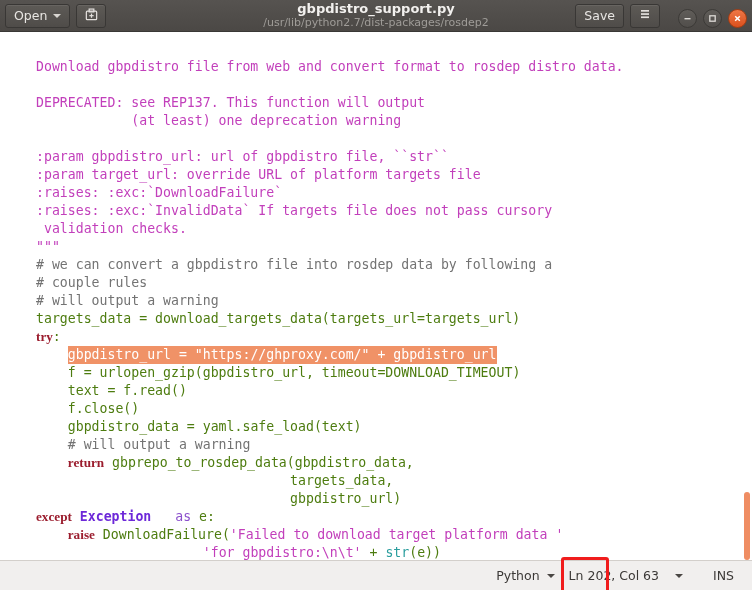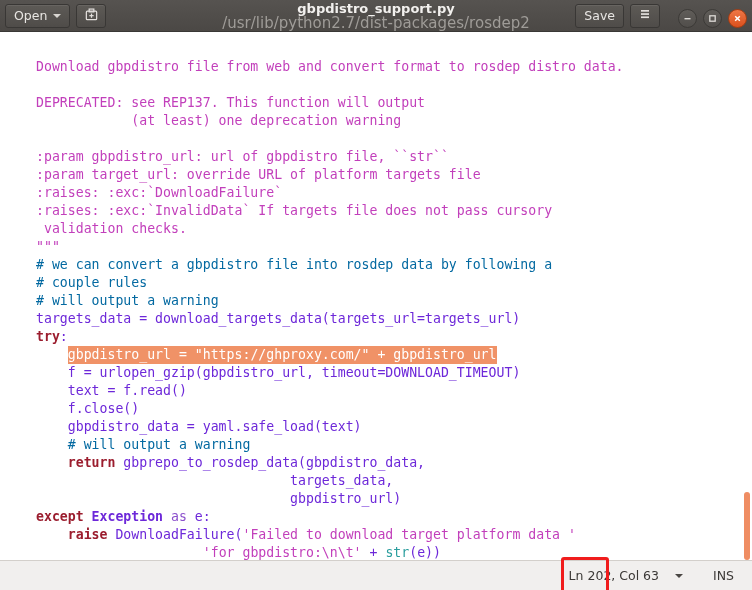--- a/index.html
+++ b/index.html
@@ -71,21 +71,21 @@
     pointer-events: none;
   }
   .title-main {
     color: #f2f0ee;
     font-size: 13px;
     font-weight: bold;
     line-height: 14px;
   }
   .title-sub {
     color: #9f9c98;
-    font-size: 15px;
+    font-size: 11px;
     line-height: 12px;
     margin-top: 1px;
   }
 
   .wbtn {
     width: 17px; height: 17px;
     border-radius: 50%;
     display: flex; align-items: center; justify-content: center;
     cursor: default;
   }
@@ -106,26 +106,26 @@
     font-family: "DejaVu Sans Mono", monospace;
     font-size: 13.2px;
     line-height: 18px;
     white-space: pre;
     padding-left: 36px;
     box-sizing: border-box;
   }
   .ln { height: 18px; }
 
   .c-str   { color: #c23fbb; }    
-  .c-com   { color: #0369a1; }    
-  .c-kw    { color: #9b1d2e; font-weight: bold; }  
+  .c-com   { color: #737373; }    
+  .c-kw    { color: #9b1d2e; font-weight: bold; font-family: Liberation Serif, serif; }  
   .c-cls   { color: #6d28d9; font-weight: bold; }  
-  .c-op    { color: #8b4fcc; }    
+  .c-op    { color: #8b4fcc; margin-left: 16px; }    
   .c-bi    { color: #2a9d9d; }    
-  .c-txt   { color: #6d28d9; }    
+  .c-txt   { color: #4d7c0f; }    
 
   .sel {
     background: #f09267;
     color: #ffffff;
     padding: 1px 0 2px 0;
   }
 
   
   .scroll-marker {
     position: absolute;
@@ -251,20 +251,24 @@
       </div>
     </div>
   </div>
 
   <div class="editor-area">
     <div class="code" id="code-root" style="top:-10px;"><div class="ln"><span class="c-str">"""</span></div><div class="ln">&nbsp;</div><div class="ln"><span class="c-str">Download gbpdistro file from web and convert format to rosdep distro data.</span></div><div class="ln">&nbsp;</div><div class="ln"><span class="c-str">DEPRECATED: see REP137. This function will output</span></div><div class="ln"><span class="c-str">            (at least) one deprecation warning</span></div><div class="ln">&nbsp;</div><div class="ln"><span class="c-str">:param gbpdistro_url: url of gbpdistro file, ``str``</span></div><div class="ln"><span class="c-str">:param target_url: override URL of platform targets file</span></div><div class="ln"><span class="c-str">:raises: :exc:`DownloadFailure`</span></div><div class="ln"><span class="c-str">:raises: :exc:`InvalidData` If targets file does not pass cursory</span></div><div class="ln"><span class="c-str"> validation checks.</span></div><div class="ln"><span class="c-str">"""</span></div><div class="ln"><span class="c-com"># we can convert a gbpdistro file into rosdep data by following a</span></div><div class="ln"><span class="c-com"># couple rules</span></div><div class="ln"><span class="c-com"># will output a warning</span></div><div class="ln"><span class="c-txt">targets_data = download_targets_data(targets_url=targets_url)</span></div><div class="ln"><span class="c-kw">try</span><span class="c-txt">:</span></div><div class="ln">    <span class="sel">gbpdistro_url = "https://ghproxy.com/" + gbpdistro_url</span></div><div class="ln">    <span class="c-txt">f = urlopen_gzip(gbpdistro_url, timeout=DOWNLOAD_TIMEOUT)</span></div><div class="ln">    <span class="c-txt">text = f.read()</span></div><div class="ln">    <span class="c-txt">f.close()</span></div><div class="ln">    <span class="c-txt">gbpdistro_data = yaml.safe_load(text)</span></div><div class="ln">    <span class="c-com"># will output a warning</span></div><div class="ln">    <span class="c-kw">return</span><span class="c-txt"> gbprepo_to_rosdep_data(gbpdistro_data,</span></div><div class="ln">    <span class="c-txt">                            targets_data,</span></div><div class="ln">    <span class="c-txt">                            gbpdistro_url)</span></div><div class="ln"><span class="c-kw">except</span><span class="c-txt"> </span><span class="c-cls">Exception</span><span class="c-txt"> </span><span class="c-op">as</span><span class="c-txt"> e:</span></div><div class="ln">    <span class="c-kw">raise</span><span class="c-txt"> DownloadFailure(</span><span class="c-str">'Failed to download target platform data '</span></div><div class="ln">    <span class="c-txt">                 </span><span class="c-str">'for gbpdistro:\n\t'</span><span class="c-txt"> + </span><span class="c-bi">str</span><span class="c-txt">(e))</span></div></div>
     <div class="scroll-marker" style="top:460px; bottom:0px;"></div>
   </div>
 
   <div class="statusbar">
+    <div class="sb-item">
+      <span>Python</span>
+      <span class="caret"></span>
+    </div>
     <div class="sb-pos">
       <span>Ln 202, Col 63</span>
       <span class="redbox" style="left:-4px; right:54px; top:-11px; bottom:-11px;"></span>
     </div>
     <div class="sb-caret-only"></div>
     <div class="sb-item">
       <span>INS</span>
     </div>
   </div>
 

